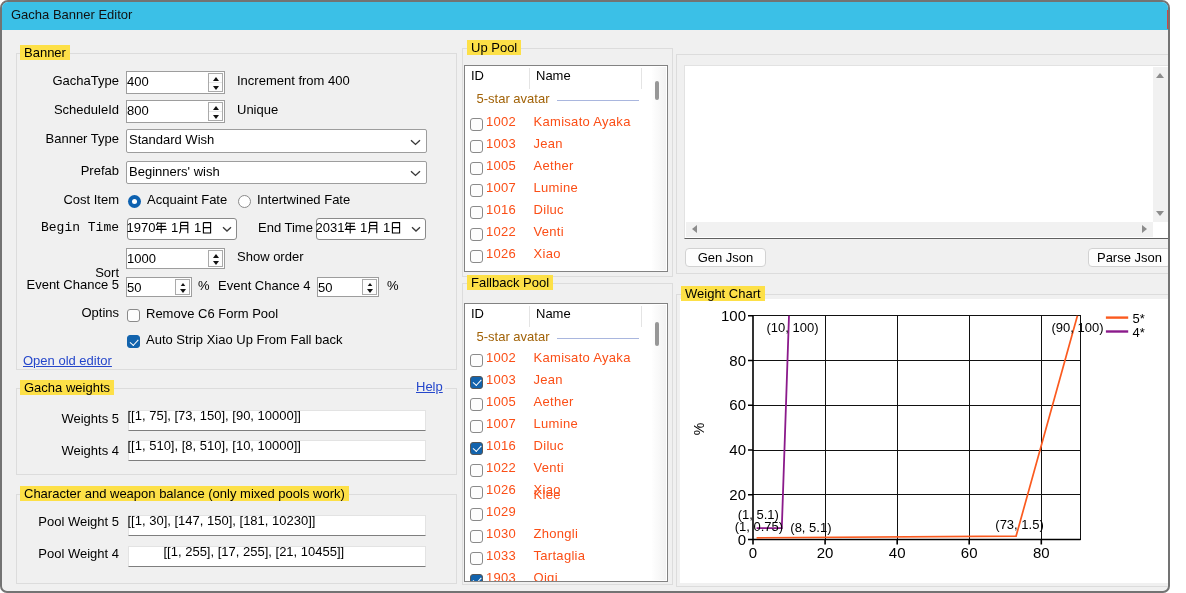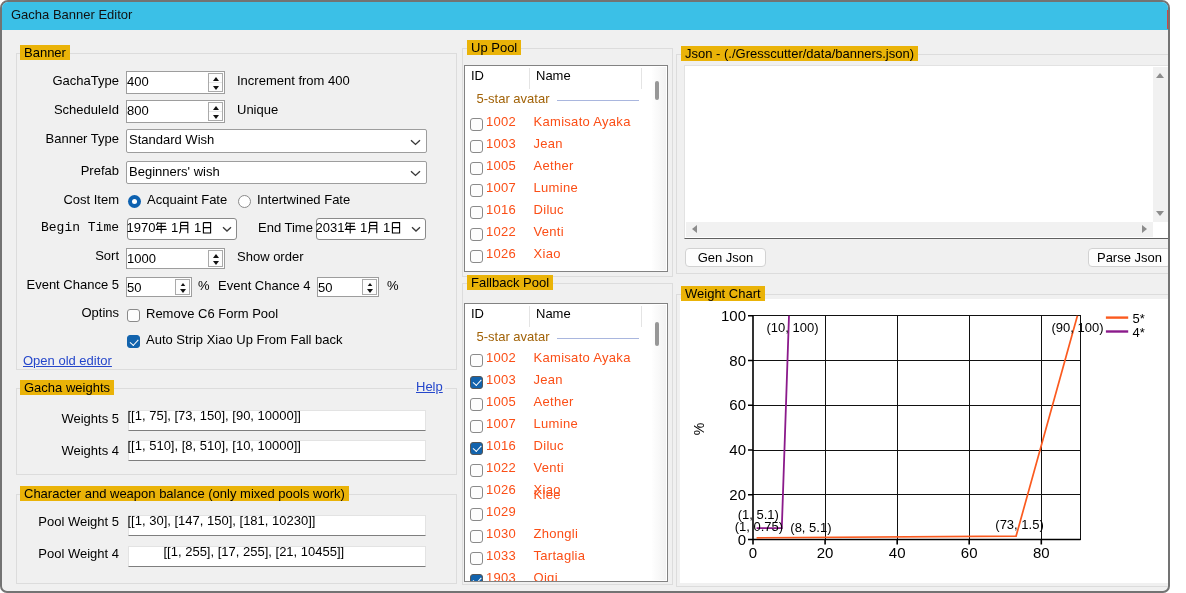--- a/index.html
+++ b/index.html
@@ -4,21 +4,21 @@
 html,body{margin:0;padding:0;background:#fff;}
 *{box-sizing:border-box;}
 .win{position:relative;width:1170px;height:593px;background:#f0f0f0;
  border:2px solid #737373;border-radius:8px 8px 7px 7px;overflow:hidden;
  font-family:"Liberation Sans",sans-serif;font-size:13px;color:#000;}
 .tb{position:absolute;left:-2px;top:-2px;width:1186px;height:30px;background:#3bc0e7;}
 .tb .t{position:absolute;left:11px;top:7px;font-size:13px;color:#111;}
 .close{position:absolute;left:1165px;top:8px;width:19px;height:19px;background:#cb4b46;
  color:#fff;font-size:11.5px;font-weight:bold;text-align:center;line-height:18px;}
 .g{position:absolute;border:1px solid #dcdcdc;}
-.gl{position:absolute;background:#eab308;padding:0 4px;white-space:nowrap;z-index:3;}
+.gl{position:absolute;background:#fde047;padding:0 4px;white-space:nowrap;z-index:3;}
 .lb{position:absolute;white-space:nowrap;line-height:14px;}
 .rl{position:absolute;text-align:right;white-space:nowrap;line-height:14px;}
 .inp{position:absolute;background:#fff;border:1px solid #9d9d9d;}
 .inp .tx{position:absolute;left:5px;top:3px;white-space:nowrap;line-height:14px;}
 .spbox{position:absolute;top:1px;bottom:1px;right:1px;width:15px;border:1px solid #aaaaaa;background:#e8e8e8;}
 .spu,.spd{position:absolute;left:0;right:0;height:8px;background:#fdfdfd;}
 .spu{top:0}.spd{bottom:0}
 .aru{position:absolute;left:3.5px;top:2.5px;width:0;height:0;border-left:3.2px solid transparent;border-right:3.2px solid transparent;border-bottom:4.2px solid #111;}
 .ard{position:absolute;left:3.5px;top:2.5px;width:0;height:0;border-left:3.2px solid transparent;border-right:3.2px solid transparent;border-top:4.2px solid #111;}
 .cb{position:absolute;width:13px;height:13px;border:1px solid #8a8a8a;border-radius:3px;background:#fdfdfd;}
@@ -53,30 +53,29 @@
 <span class="gl" style="left:18px;top:43px;">Banner</span>
 <div class="g" style="left:14px;top:386px;width:441px;height:87px;"></div>
 <span class="gl" style="left:18px;top:378px;">Gacha weights</span>
 <div class="g" style="left:14px;top:492px;width:441px;height:90px;"></div>
 <span class="gl" style="left:18px;top:484px;">Character and weapon balance (only mixed pools work)</span>
 <div class="g" style="left:460px;top:46px;width:211px;height:229px;"></div>
 <span class="gl" style="left:465px;top:38px;">Up Pool</span>
 <div class="g" style="left:460px;top:281px;width:211px;height:302px;"></div>
 <span class="gl" style="left:465px;top:273px;">Fallback Pool</span>
 <div class="g" style="left:674px;top:52px;width:502px;height:220px;"></div>
-<span class="gl" style="left:679px;top:44px;">Json - (./Gresscutter/data/banners.json)</span>
 <div class="g" style="left:674px;top:292px;width:502px;height:293px;"></div>
 <span class="gl" style="left:679px;top:284px;">Weight Chart</span>
 <span class="rl" style="left:14px;top:72px;width:103px;">GachaType</span>
 <span class="rl" style="left:14px;top:101px;width:103px;">ScheduleId</span>
 <span class="rl" style="left:14px;top:130px;width:103px;">Banner Type</span>
 <span class="rl" style="left:14px;top:161.5px;width:103px;">Prefab</span>
 <span class="rl" style="left:14px;top:191px;width:103px;">Cost Item</span>
 <span class="rl" style="left:14px;top:218.5px;width:103px;font-family:Liberation Mono, monospace;">Begin Time</span>
-<span class="rl" style="left:14px;top:247px;width:103px;">Sort</span>
+<span class="rl" style="left:14px;top:264px;width:103px;">Sort</span>
 <span class="rl" style="left:14px;top:276px;width:103px;">Event Chance 5</span>
 <span class="rl" style="left:14px;top:304px;width:103px;">Optins</span>
 <span class="rl" style="left:14px;top:410px;width:103px;">Weights 5</span>
 <span class="rl" style="left:14px;top:442px;width:103px;">Weights 4</span>
 <span class="rl" style="left:14px;top:513px;width:103px;">Pool Weight 5</span>
 <span class="rl" style="left:14px;top:545px;width:103px;">Pool Weight 4</span>
 <div class="inp" style="left:124px;top:69px;width:99px;height:23px;">
       <span class="tx" style="top:2.5px;left:0px;">400</span>
       <span class="spbox">
         <span class="spu">

